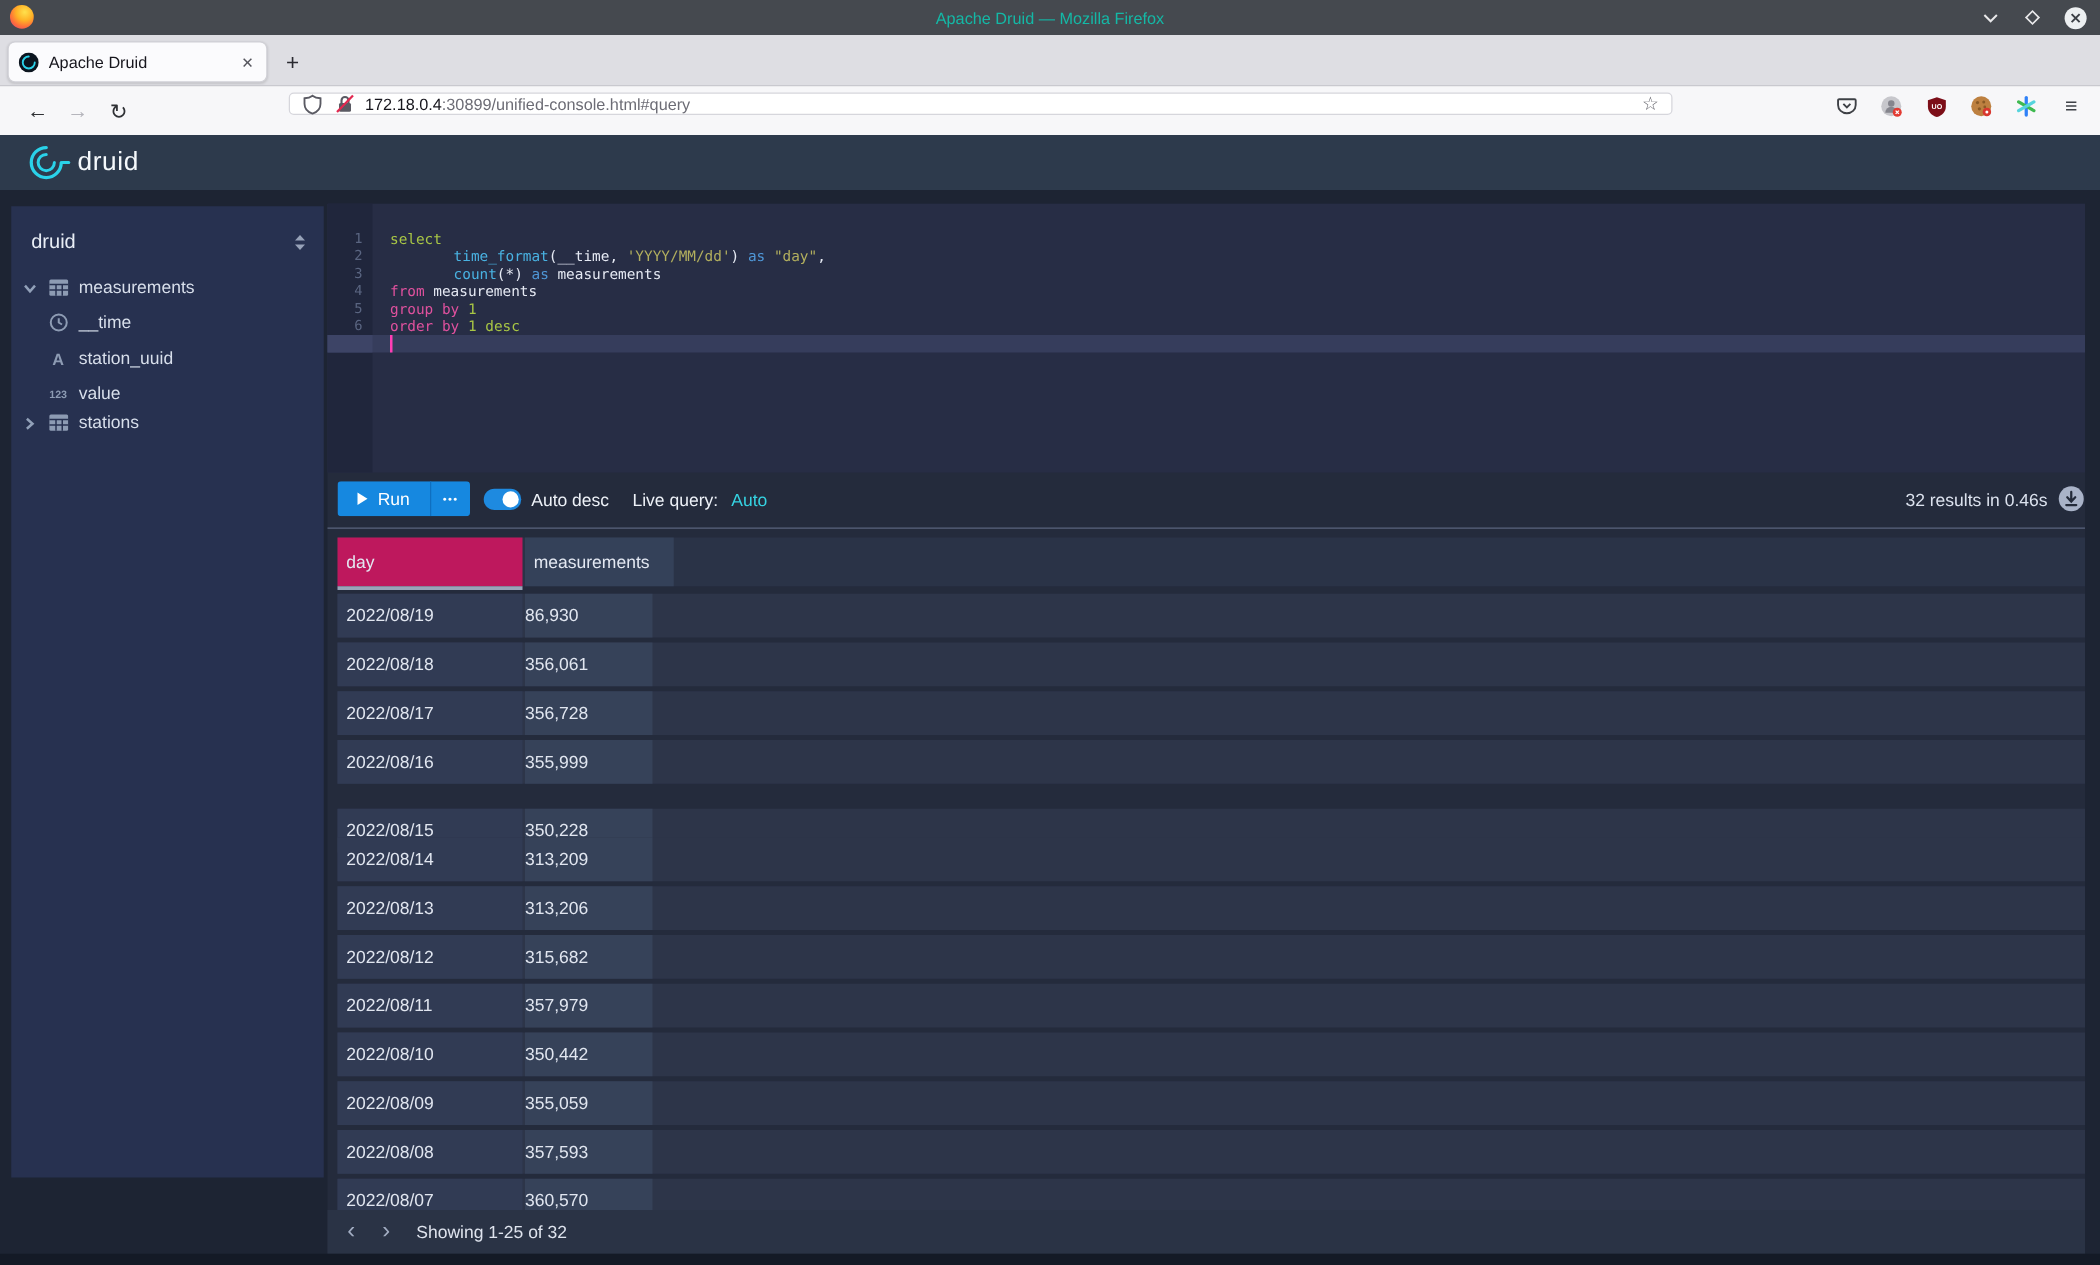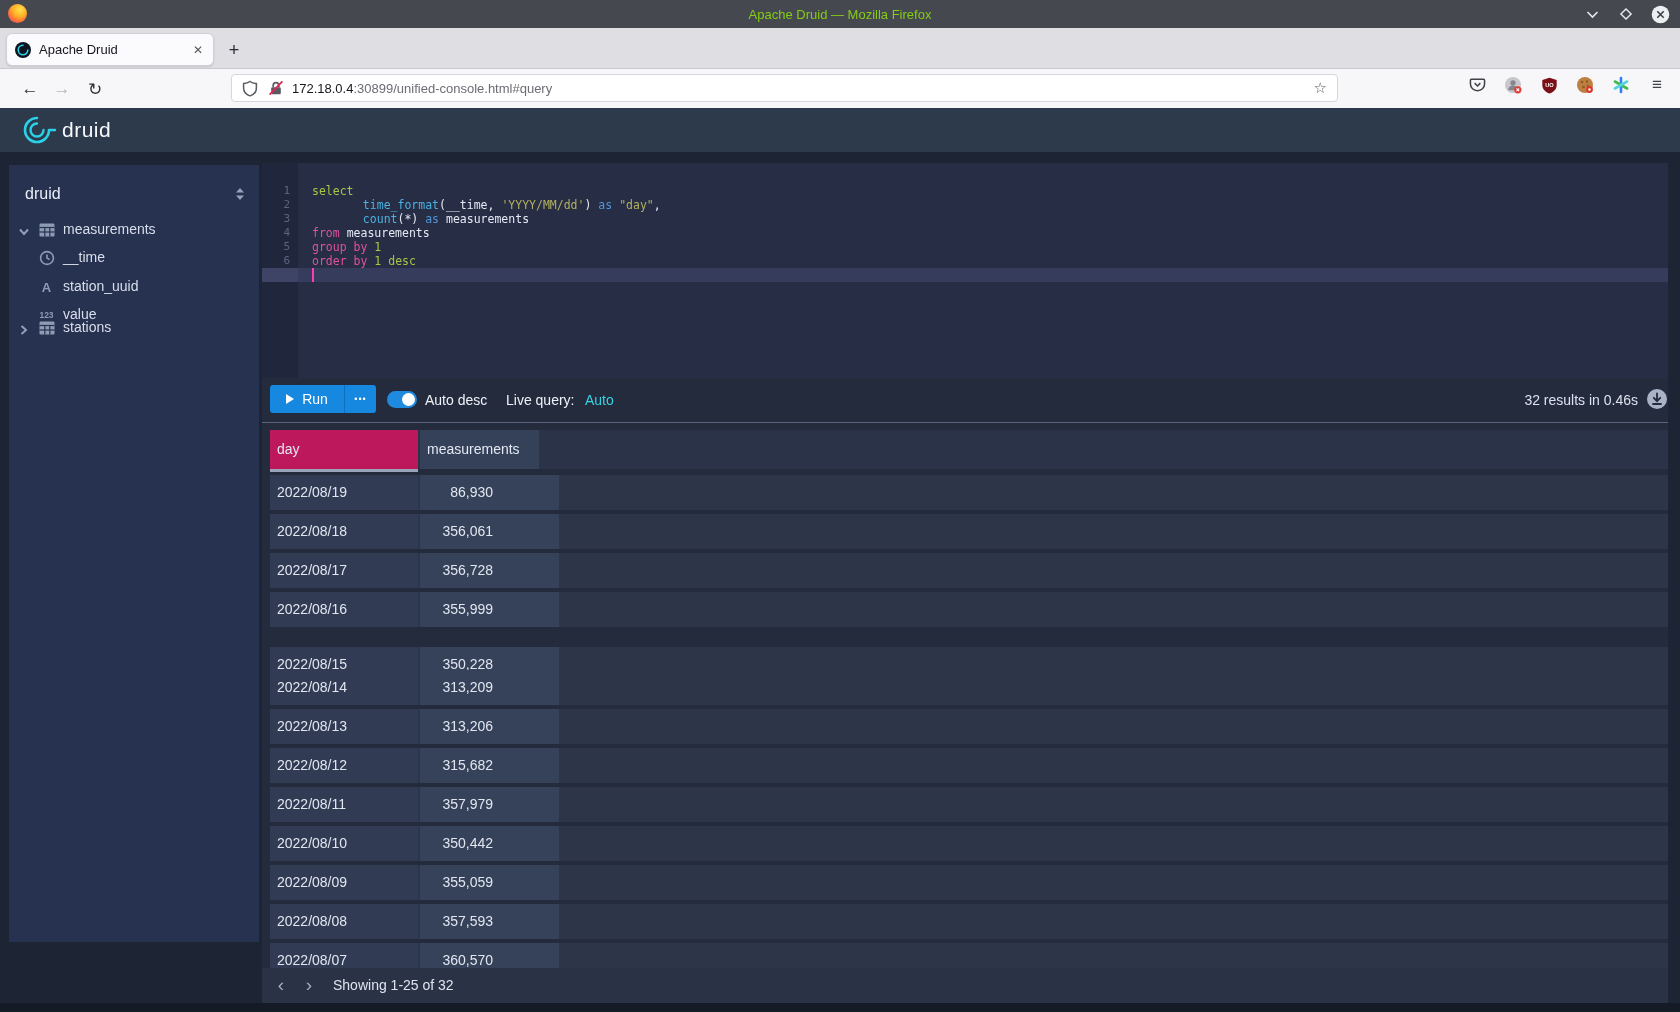--- a/index.html
+++ b/index.html
@@ -6,37 +6,37 @@
   body { background:#000; font-family:"Liberation Sans", sans-serif; }
   .app { position:relative; width:1680px; height:1012px; overflow:hidden;
          background:#1d2433; font-family:"Liberation Sans", sans-serif; }
   .abs { position:absolute; }
 
   
   .titlebar { left:0; top:0; width:1680px; height:28px; background:#45494f;
               display:flex; align-items:center; }
   .ff-logo { position:absolute; left:8px; top:4px; width:19px; height:19px; border-radius:50%;
              background:radial-gradient(circle at 62% 30%, #ffe14d 0%, #ffb226 38%, #ff7139 65%, #e3486f 90%); }
-  .win-title { position:absolute; left:0; right:0; text-align:center; color:#84cc16; font-size:13px; }
+  .win-title { position:absolute; left:0; right:0; text-align:center; color:#14b8a6; font-size:13px; }
   .win-ctrls { position:absolute; right:10px; top:0; height:28px; display:flex; align-items:center; gap:14px; }
   .win-btn { display:flex; align-items:center; justify-content:center; width:20px; height:20px; cursor:default; }
 
   .tabbar { left:0; top:28px; width:1680px; height:40px; background:#dedee3; }
   .tab { position:absolute; left:6px; top:5px; width:208px; height:33px; background:#fbfbfd;
          border:1px solid #d0d0d6; border-radius:6px; box-shadow:0 1px 2px rgba(0,0,0,.12);
          display:flex; align-items:center; padding:0 8px; }
   .tab-title { margin-left:8px; font-size:13px; color:#17161d; flex:1; white-space:nowrap; overflow:hidden; }
   .tab-close { font-size:12px; color:#55555d; padding:0 2px; }
   .newtab { position:absolute; left:222px; top:10px; width:24px; height:24px; font-size:18px; color:#2a2a30;
             display:flex; align-items:center; justify-content:center; border-radius:4px; }
 
   .navbar { left:0; top:68px; width:1680px; height:40px; background:#f7f7f9; border-top:1px solid #c9c9cf; }
   .nav-btn { position:absolute; top:8px; width:24px; height:24px; display:flex; align-items:center;
              justify-content:center; font-size:17px; color:#2f3135; }
-  .urlbar { position:absolute; left:231px; top:5px; width:1107px; height:28px; background:#ffffff;
+  .urlbar { position:absolute; left:231px; top:5px; width:1107px; height:18px; background:#ffffff;
             border:1px solid #d6d6dc; border-radius:4px; display:flex; align-items:center; padding:0 10px; }
   .url-text { font-size:13px; margin-left:8px; flex:1; white-space:nowrap; overflow:hidden; }
   .url-host { color:#17161d; }
   .url-rest { color:#6c6c75; }
   .url-star { font-size:15px; color:#5c5c64; }
   .tools { position:absolute; right:14px; top:7px; display:flex; align-items:center; gap:18px; }
   .tool { width:18px; height:18px; display:flex; align-items:center; justify-content:center; }
   .menu-glyph { font-size:17px; color:#3f4248; }
 
   
@@ -104,21 +104,21 @@
   .th-day { position:absolute; left:8px; top:0; width:148px; height:39px; background:#be185d;
             font-size:14px; color:#e3e8f2; line-height:39px; padding-left:7px; }
   .th-meas { position:absolute; left:158px; top:0; width:119px; height:39px; background:#344159;
              font-size:14px; color:#e3e8f2; line-height:39px; padding-left:7px; }
   .day-underline { position:absolute; left:8px; top:39px; width:148px; height:3px; background:#9aa3b8; }
   .rows-clip { left:262px; top:473px; width:1406px; height:495px; overflow:hidden; }
   .trow { position:absolute; left:8px; right:0; height:35px; }
   .trow-base { position:absolute; left:0; right:0; top:0; height:35px; background:#2d3549; }
   .cell-day { position:absolute; left:0; top:0; width:148px; height:35px; background:#313b54;
               font-size:14px; color:#e1e6f0; line-height:35px; padding-left:7px; }
-  .cell-meas { position:absolute; left:150px; top:0; width:139px; height:35px; background:#364259;
+  .cell-meas { position:absolute; left:150px; top:0; width:102px; height:35px; background:#364259;
                font-size:14px; color:#e1e6f0; line-height:35px; text-align:right; padding-right:66px; }
 
   
   .pagefooter { left:262px; top:968px; width:1406px; height:35px; background:#2a3345; }
   .pg-btn { position:absolute; top:5px; width:22px; height:24px; font-size:19px; color:#a2adc2;
             display:flex; align-items:center; justify-content:center; }
   .showing { position:absolute; left:71px; top:9px; font-size:14px; color:#dfe4ee; }
   .bottomstrip { left:0; top:1003px; width:1680px; height:9px; background:#141a26; }
 </style>
 </head>
@@ -338,21 +338,21 @@
     <div class="tree-row" style="top:108px;">
       <span class="tree-icon glyph-str">A</span>
       <span class="tree-label">station_uuid</span>
     </div>
 
     <div class="tree-row" style="top:136px;">
       <span class="tree-icon glyph-num">123</span>
       <span class="tree-label">value</span>
     </div>
 
-    <div class="tree-row" style="top:149px;">
+    <div class="tree-row" style="top:159px;">
       <span class="tree-chevron">
         <svg width="12" height="12" viewBox="0 0 12 12">
             <path d="M3.5 2 l4.5 4 -4.5 4" fill="none" stroke="#91a0b8" stroke-width="2"></path>
           </svg>
       </span>
       <span class="tree-icon">
         <svg width="16" height="14" viewBox="0 0 16 14">
             <rect x="0.5" y="0.5" width="15" height="13" rx="1.2" fill="#8d9bb3"></rect>
             <line x1="0.5" y1="4.5" x2="15.5" y2="4.5" stroke="#273150" stroke-width="1.2"></line>
             <line x1="0.5" y1="9" x2="15.5" y2="9" stroke="#273150" stroke-width="1.2"></line>

